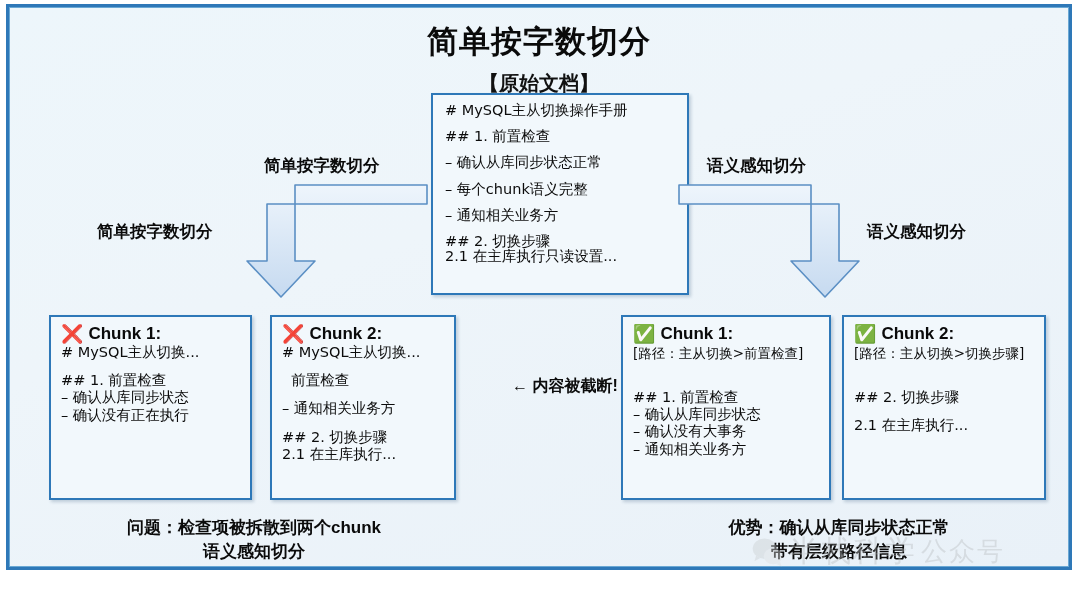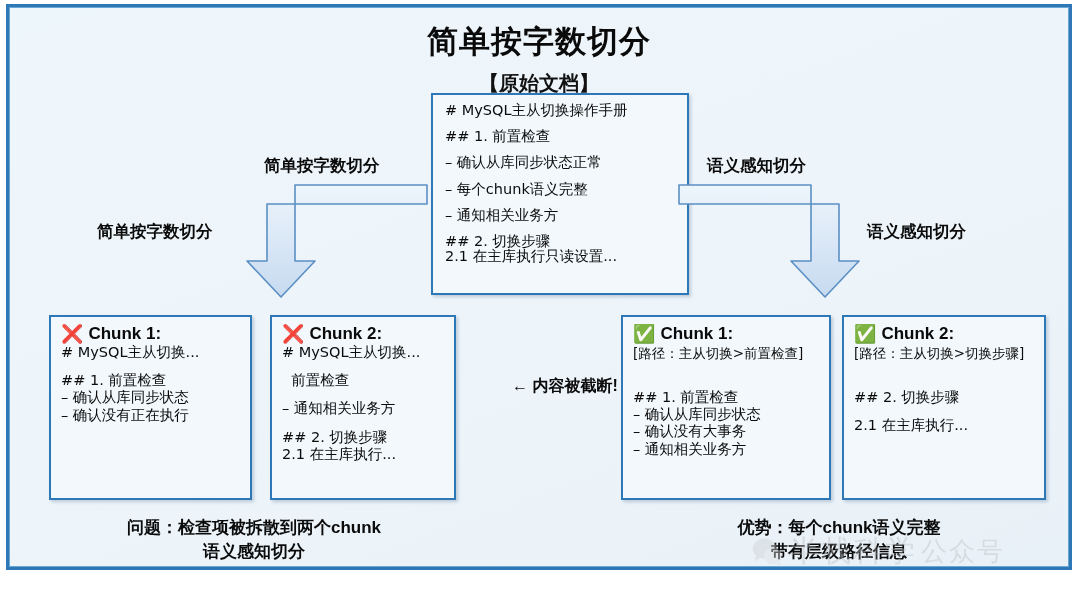--- a/index.html
+++ b/index.html
@@ -242,21 +242,21 @@
     <div class="gap"></div>
     <div class="ln">## 2. 切换步骤</div>
     <div class="ln sp">2.1 在主库执行...</div>
   </div>
 
   <div class="caption" id="capL">
     <div>问题：检查项被拆散到两个chunk</div>
     <div>语义感知切分</div>
   </div>
   <div class="caption" id="capR">
-    <div>优势：每个chunk语义完整</div>
+    <div>优势：确认从库同步状态正常</div>
     <div>带有层级路径信息</div>
   </div>
 
   <div id="watermark">
     <svg id="wmicon" viewBox="0 0 40 40">
       <ellipse cx="16" cy="16" rx="14" ry="12" fill="#c9cdd0"></ellipse>
       <path d="M6,24 L4,31 L11,27 Z" fill="#c9cdd0"></path>
       <ellipse cx="26" cy="25" rx="11" ry="9.5" fill="#dcdfe1"></ellipse>
       <path d="M34,31 L36,37 L30,34 Z" fill="#dcdfe1"></path>
     </svg>

